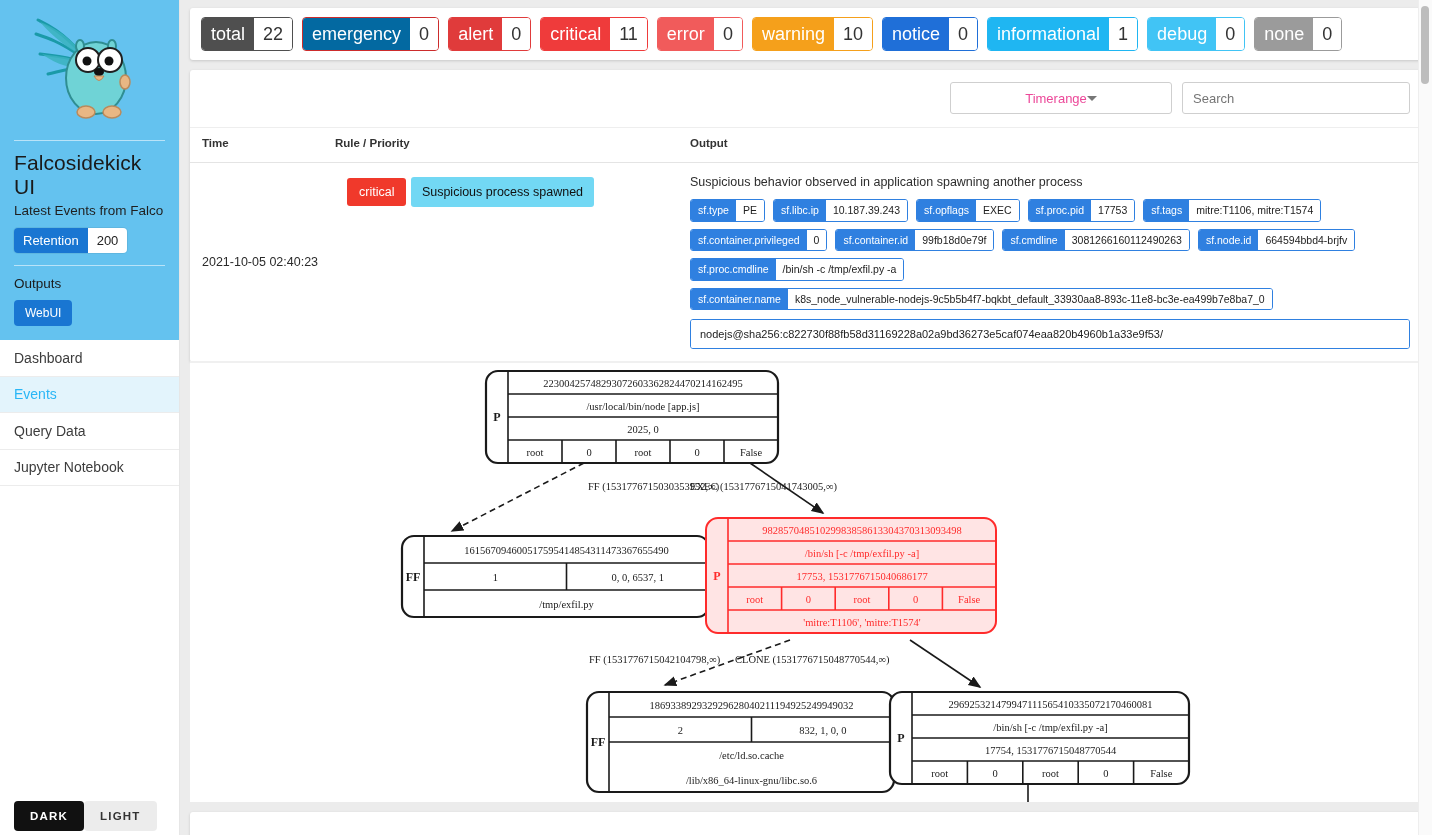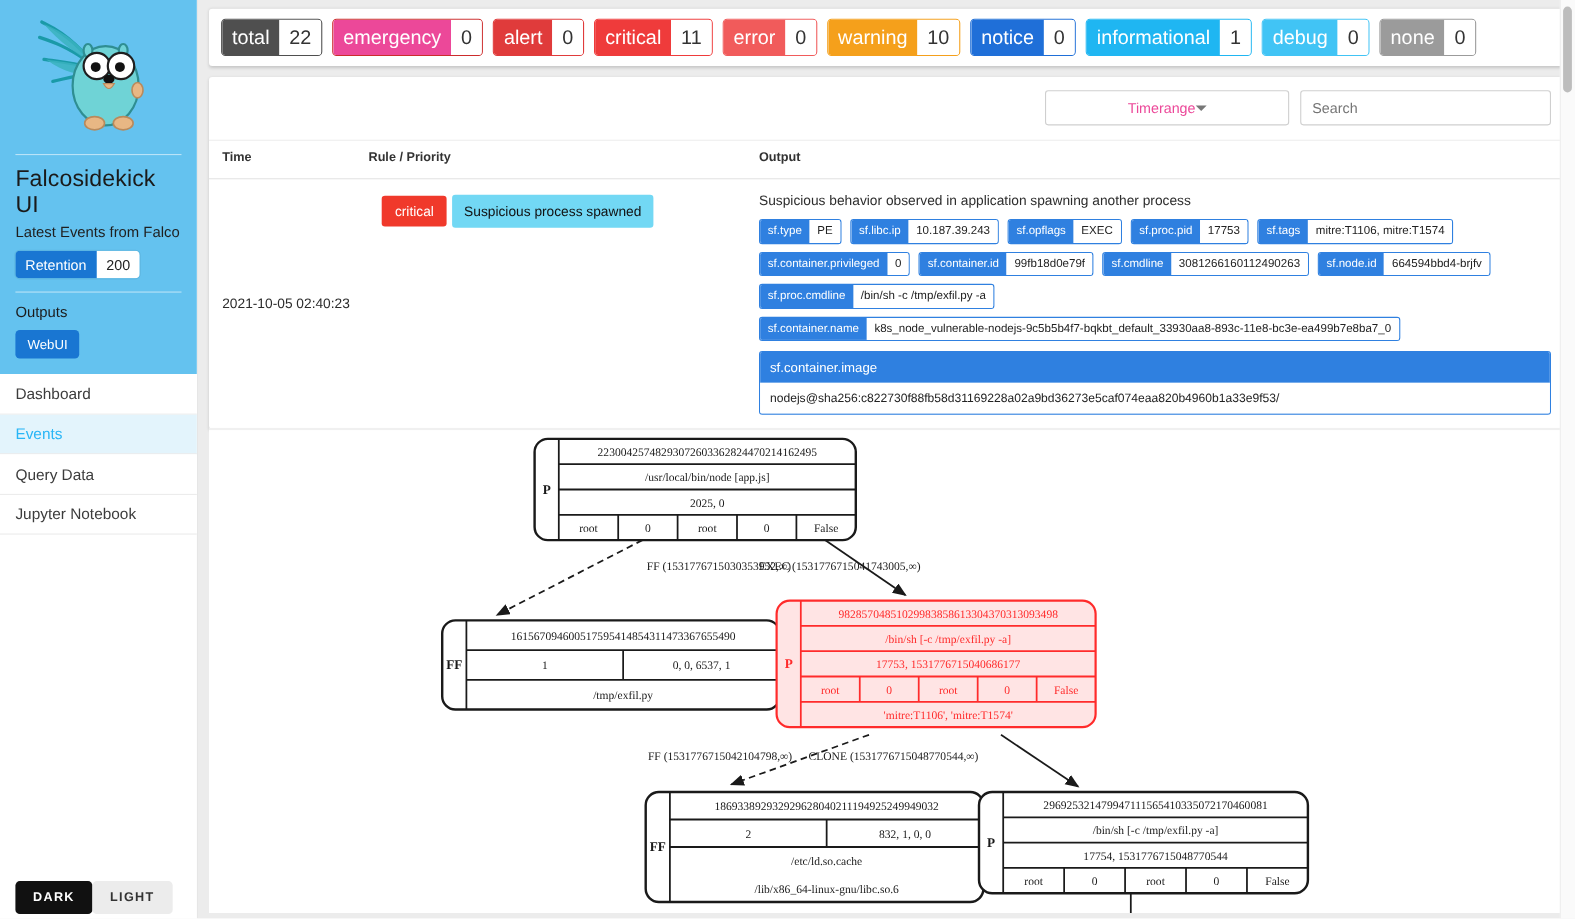--- a/index.html
+++ b/index.html
@@ -202,21 +202,21 @@
   </aside>
 
   <section id="main">
 
     <div id="severity-bar" class="card">
         <div class="sev" style="border: 1px solid rgb(79, 79, 79);">
           <span class="k" style="background: rgb(79, 79, 79);">total</span>
           <span class="v">22</span>
         </div>
         <div class="sev" style="border: 1px solid rgb(204, 44, 44);">
-          <span class="k" style="background: #ec4899;">emergency</span>
+          <span class="k" style="background: #0369a1;">emergency</span>
           <span class="v">0</span>
         </div>
         <div class="sev" style="border: 1px solid rgb(224, 59, 59);">
           <span class="k" style="background: rgb(224, 59, 59);">alert</span>
           <span class="v">0</span>
         </div>
         <div class="sev" style="border: 1px solid rgb(239, 59, 59);">
           <span class="k" style="background: rgb(239, 59, 59);">critical</span>
           <span class="v">11</span>
         </div>
@@ -309,21 +309,20 @@
               <div class="tag">
                 <span class="tk">sf.proc.cmdline</span>
                 <span class="tv">/bin/sh -c /tmp/exfil.py -a</span>
               </div>
               <div class="tag">
                 <span class="tk">sf.container.name</span>
                 <span class="tv">k8s_node_vulnerable-nodejs-9c5b5b4f7-bqkbt_default_33930aa8-893c-11e8-bc3e-ea499b7e8ba7_0</span>
               </div>
             </div>
           <div class="imgbox">
-            <div class="ib-h">sf.container.image</div>
             <div class="ib-v">nodejs@sha256:c822730f88fb58d31169228a02a9bd36273e5caf074eaa820b4960b1a33e9f53/</div>
           </div>
         </div>
       </div>
     </div>
 
     <div id="graph-card">
       <svg id="graph-svg" width="1212" height="440" viewBox="0 0 1212 440">
           <defs>
             <marker id="arr0" markerWidth="9" markerHeight="9" refX="7" refY="3.2" orient="auto" markerUnits="strokeWidth">

